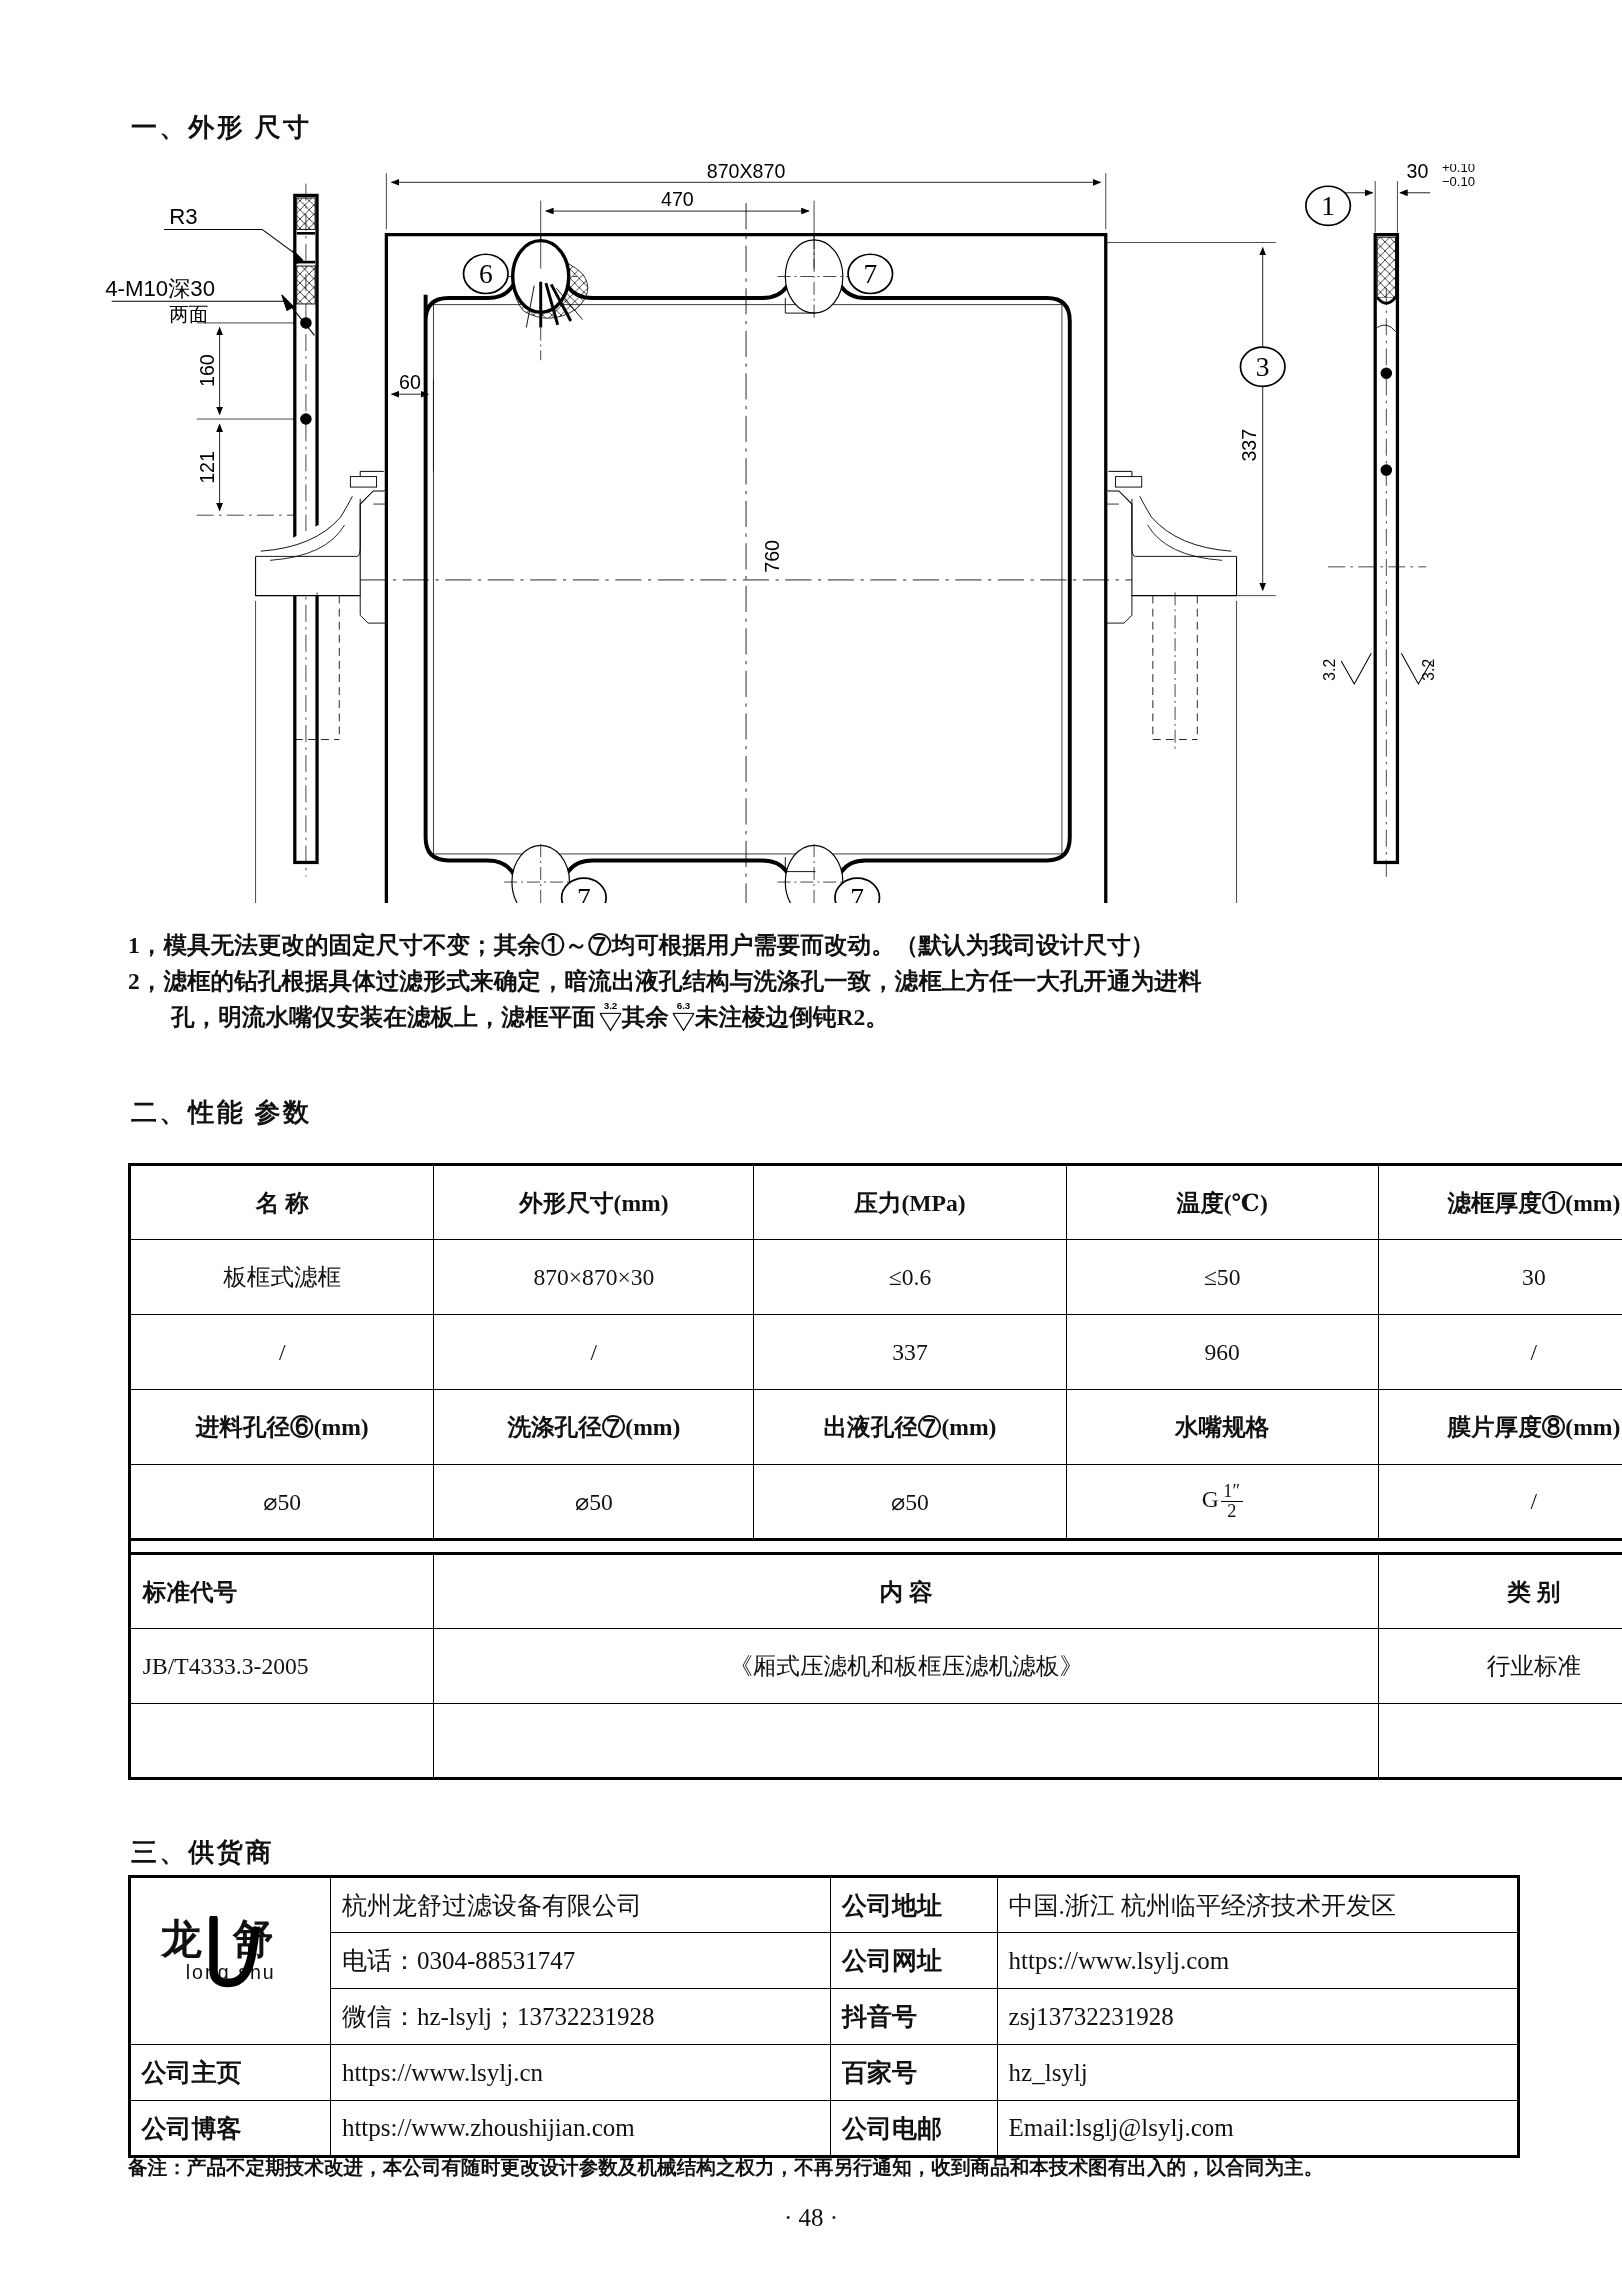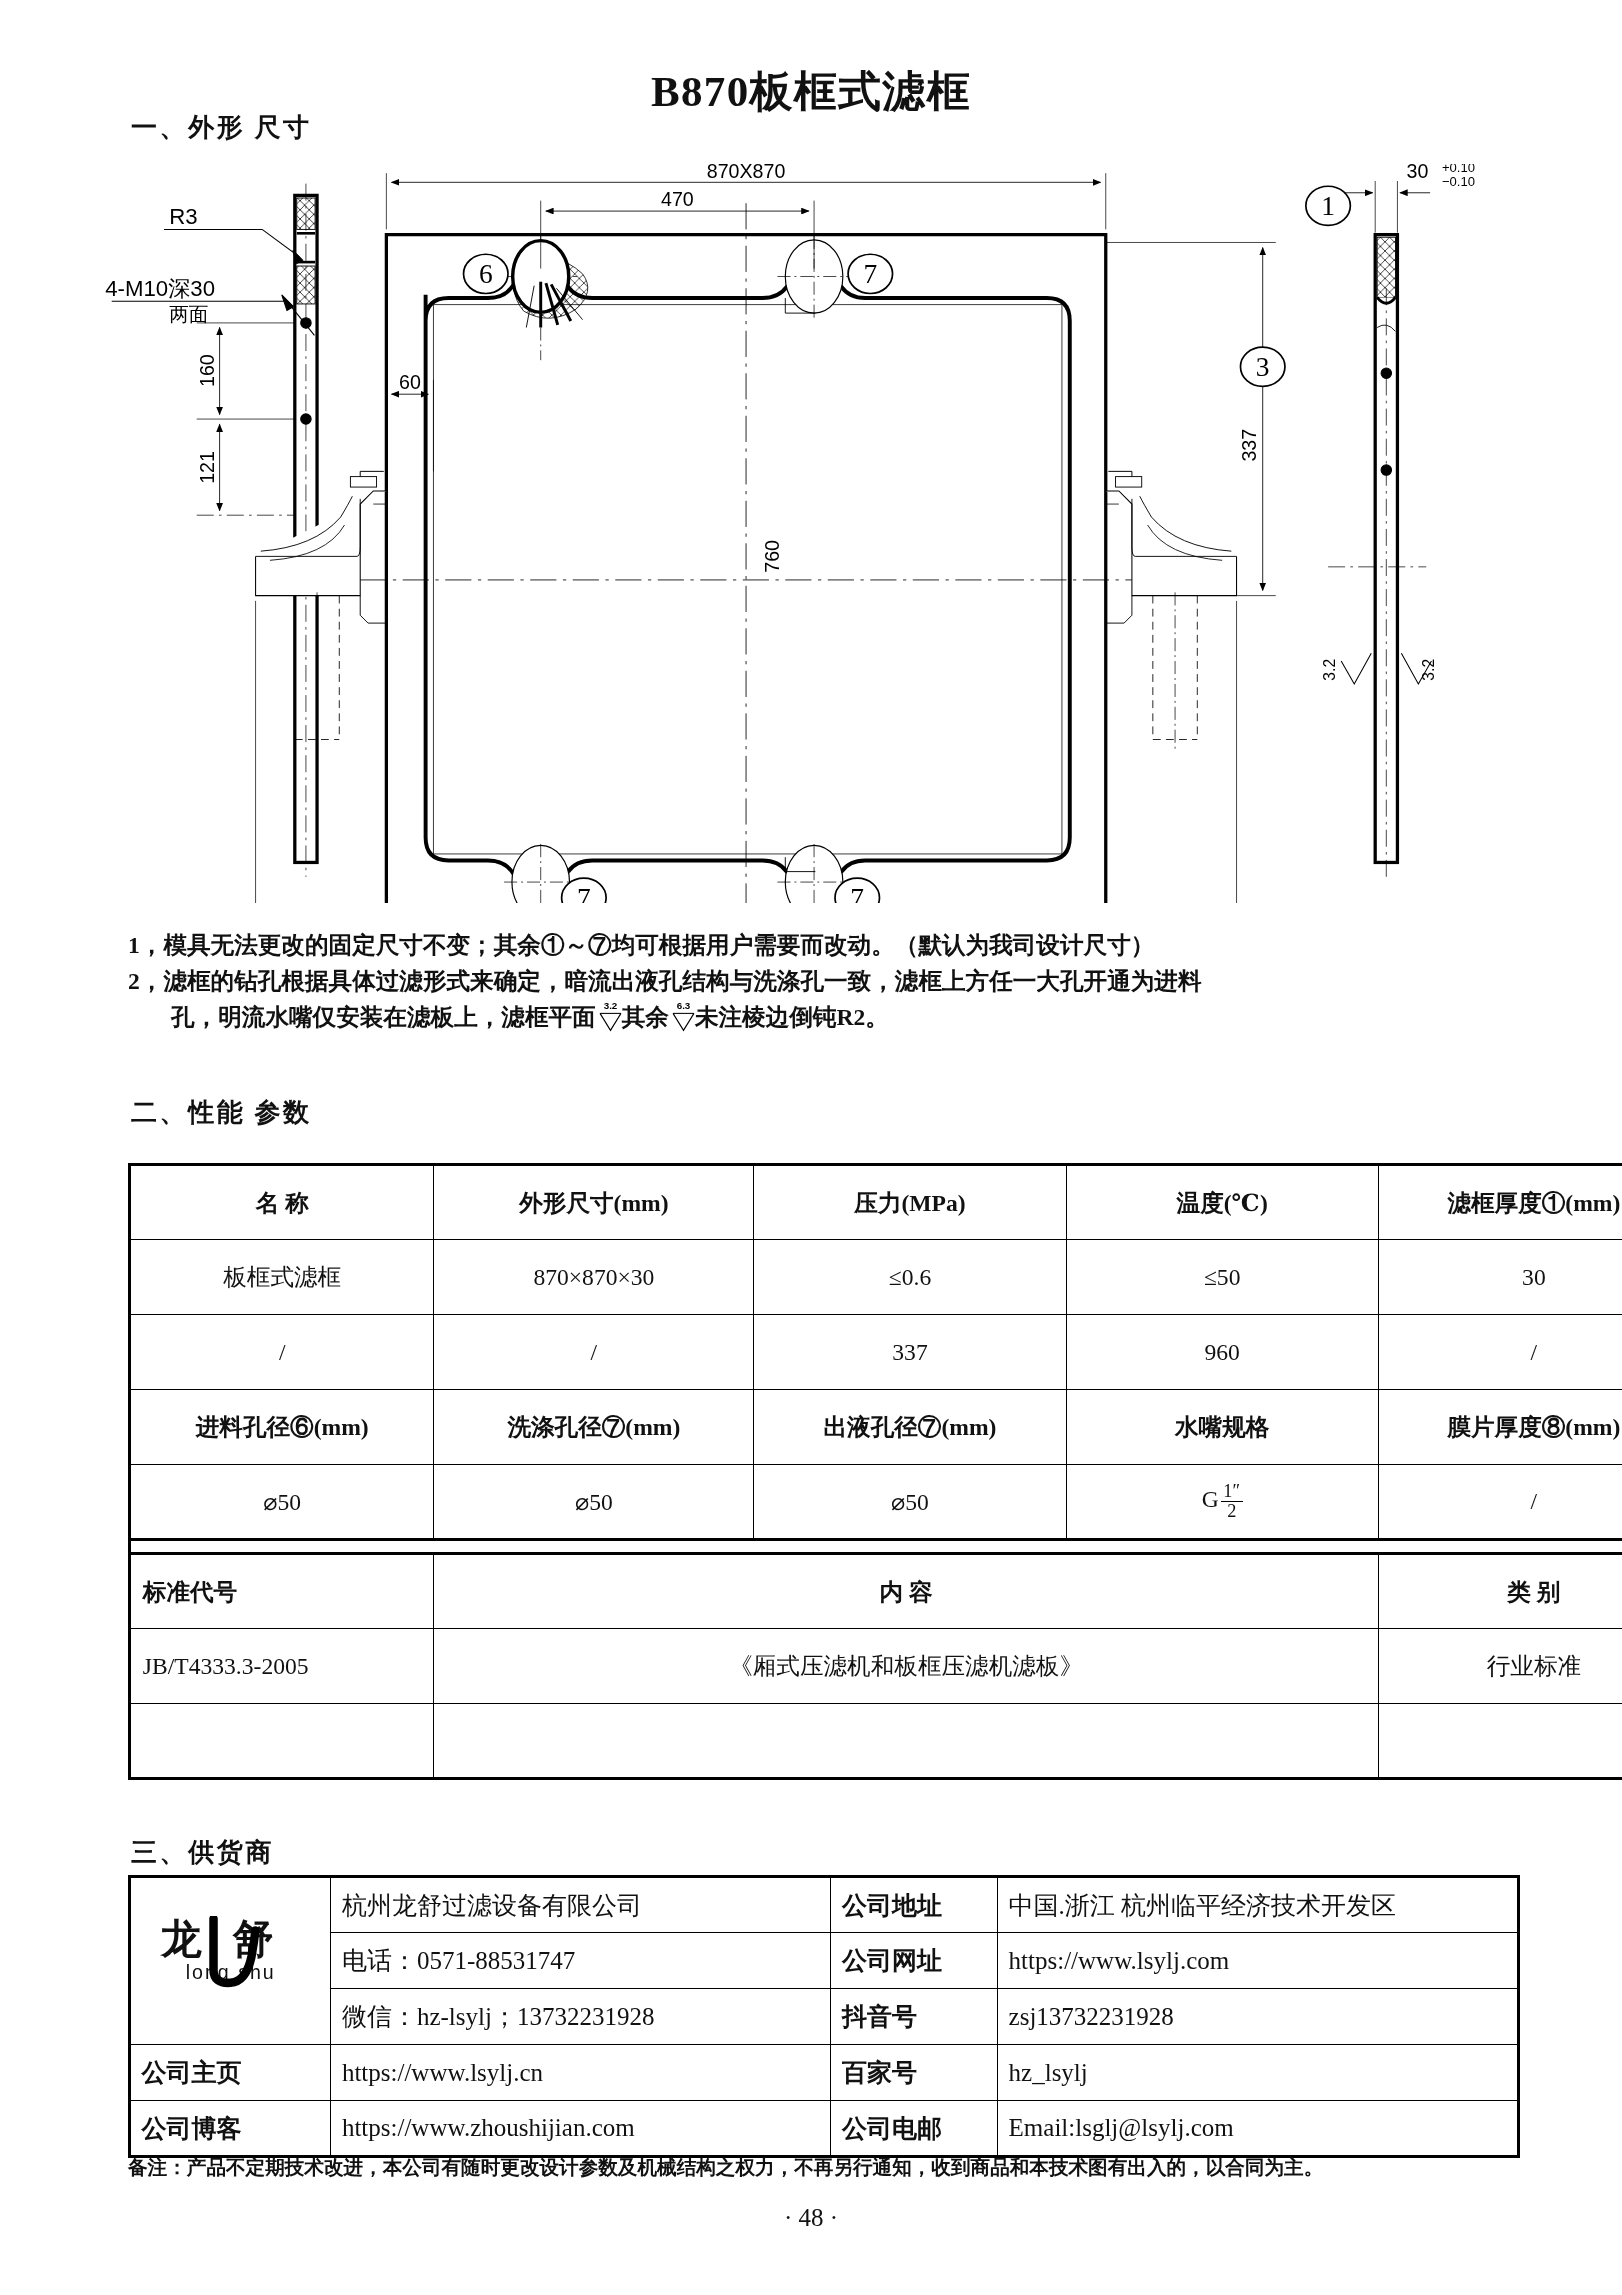--- a/index.html
+++ b/index.html
@@ -119,21 +119,20 @@
     font-family: "Liberation Serif", "DejaVu Serif", serif;
   }
 
   .dim-text { font-family: "Liberation Sans", sans-serif; }
 </style>
 </head>
 <body>
 
 <div class="page">
 
-  <div class="doc-title">B870板框式滤框</div>
   <div class="sec-1">一、外形 尺寸</div>
 
   <div class="drawing">
   <svg width="1440" height="739" viewBox="0 0 2200 1130" xmlns="http://www.w3.org/2000/svg">
     <defs>
       <marker id="ar" markerWidth="10" markerHeight="8" refX="9" refY="4" orient="auto">
         <path d="M0,0 L10,4 L0,8 z" fill="#000"></path>
       </marker>
       <marker id="arS" markerWidth="10" markerHeight="8" refX="1" refY="4" orient="auto">
         <path d="M10,0 L0,4 L10,8 z" fill="#000"></path>
@@ -473,21 +472,21 @@
               <path d="M16,4 L16,82 Q16,104 42,102 Q66,100 74,62 Q78,40 80,22" fill="none" stroke="#000" stroke-width="13" stroke-linecap="round"></path>
             </svg>
             <div class="logo-pinyin">long shu</div>
           </div>
         </td>
         <td class="outer-top">杭州龙舒过滤设备有限公司</td>
         <td class="outer-top label-c">公司地址</td>
         <td class="outer-top outer-r">中国.浙江 杭州临平经济技术开发区</td>
       </tr>
       <tr>
-        <td>电话：0571-88531747</td>
+        <td>电话：0304-88531747</td>
         <td class="label-c">公司网址</td>
         <td class="outer-r">https://www.lsylj.com</td>
       </tr>
       <tr>
         <td>微信：hz-lsylj；13732231928</td>
         <td class="label-c">抖音号</td>
         <td class="outer-r">zsj13732231928</td>
       </tr>
       <tr>
         <td class="outer-l label-c">公司主页</td>

